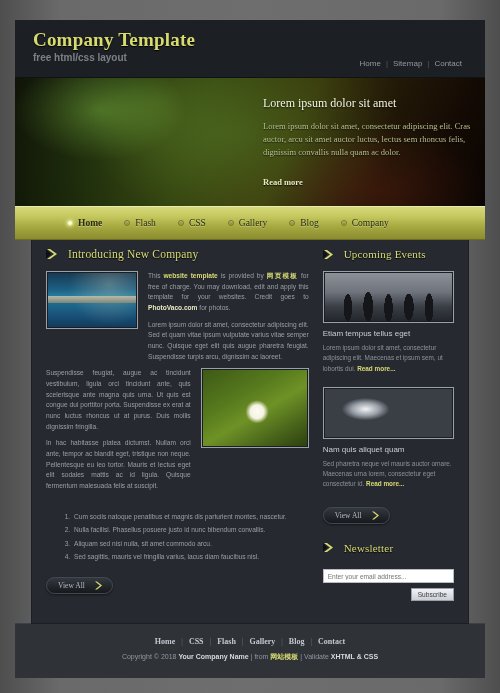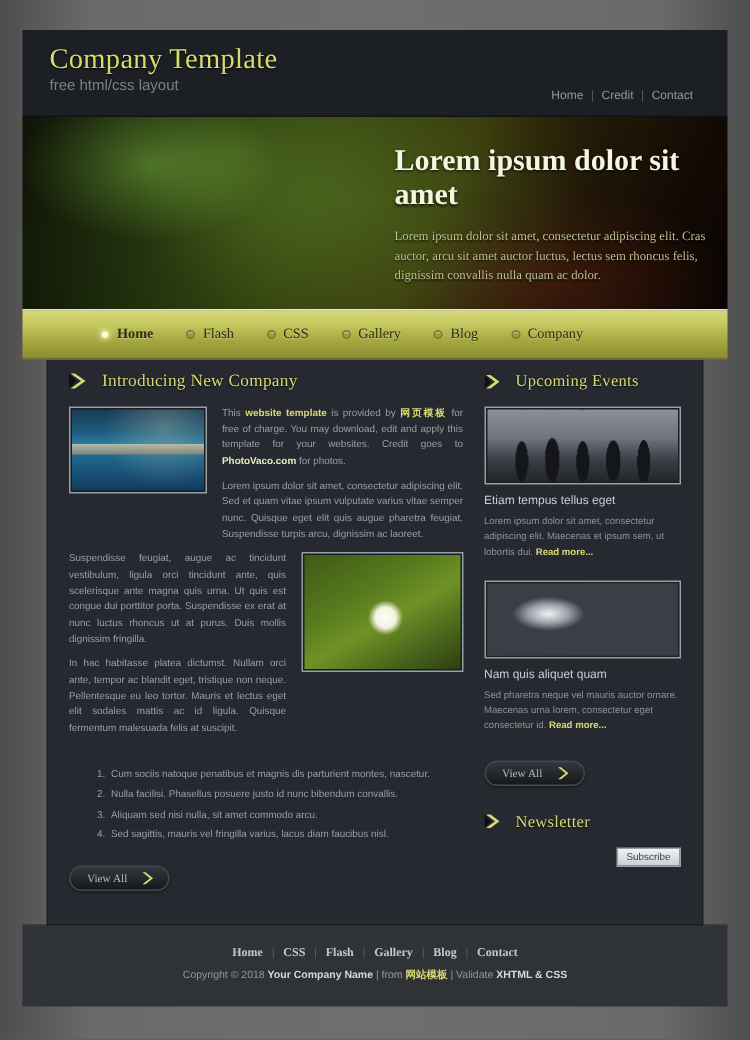--- a/index.html
+++ b/index.html
@@ -14,21 +14,21 @@
     display: flex; justify-content: center;
   }
   .page { width: 470px; position: relative; }
 
   
   .topbar {
     height: 58px; background: #1c1f23; position: relative;
     margin-top: 20px;
     border-bottom: 1px solid #101215;
   }
-  .logo-wrap { position: absolute; left: 18px; top: 9px; }
+  .logo-wrap { position: absolute; left: 18px; top: 9px; font-weight: bold; }
   .logo {
     font-size: 19px; color: #d8db6e; letter-spacing: .2px;
     text-shadow: 0 1px 1px #000;
   }
   .tagline {
     font-size: 10px; color: #7d8087; margin-top: 1px;
     font-family: "Liberation Sans", sans-serif;
   }
   .topnav {
     position: absolute; right: 18px; bottom: 9px;
@@ -48,21 +48,21 @@
       linear-gradient(115deg,#0b1005 0%,#1d3008 22%,#3c4e0c 42%,#5a5a10 58%,#4a3410 74%,#2a1508 88%,#120a04 100%);
   }
   .banner::after {
     content:""; position:absolute; inset:0;
     background: radial-gradient(circle at 30% 20%, rgba(200,230,120,.10), rgba(0,0,0,.55) 70%);
   }
   .banner-inner {
     position: absolute; left: 248px; top: 18px; right: 14px; z-index: 2;
   }
   .banner h2 {
-    font-size: 20px; color: #f4f6e2; font-weight: bold;
+    font-size: 12px; color: #f4f6e2; font-weight: normal;
     text-shadow: 0 1px 2px rgba(0,0,0,.8); margin-bottom: 9px;
   }
   .banner p {
     font-size: 8.5px; line-height: 1.55; color: #b9bf92;
     text-shadow: 0 1px 1px rgba(0,0,0,.7);
   }
   .banner .readmore {
     display: inline-block; margin-top: 17px;
     font-size: 8.5px; color: #e8eac0; font-weight: bold; text-decoration: none;
     text-shadow: 0 1px 1px rgba(0,0,0,.8);
@@ -236,21 +236,21 @@
 <body>
 
 <div class="page">
 
   <div class="topbar">
     <div class="logo-wrap">
       <div class="logo">Company Template</div>
       <div class="tagline">free html/css layout</div>
     </div>
     <div class="topnav">
-      <a href="#">Home</a><span class="sep">|</span><a href="#">Credit</a><span class="sep">|</span><a href="#">Contact</a>
+      <a href="#">Home</a><span class="sep">|</span><a href="#">Sitemap</a><span class="sep">|</span><a href="#">Contact</a>
     </div>
   </div>
 
   <div class="banner">
     <div class="banner-inner">
       <h2>Lorem ipsum dolor sit amet</h2>
       <p>Lorem ipsum dolor sit amet, consectetur adipiscing elit. Cras auctor, arcu sit amet auctor luctus, lectus sem rhoncus felis, dignissim convallis nulla quam ac dolor.</p>
       <a class="readmore" href="#">Read more</a>
     </div>
   </div>
@@ -374,20 +374,21 @@
       <div class="sechead small" style="margin-top:18px">
         <span class="chev">
           <svg width="14" height="11" viewBox="0 0 14 11">
               <path d="M1 1 L7 5.5 L1 10 L4 10 L10 5.5 L4 1 Z" fill="#d7da72"></path>
               <path d="M0 1 L4.5 5.5 L0 10 Z" fill="#0e1013"></path>
             </svg>
         </span>
         <h3>Newsletter</h3>
       </div>
 
+      <input class="news-input" type="text" placeholder="Enter your email address..." style="">
       <button class="btn-subscribe">Subscribe</button>
     </div>
   </div>
 
   <div class="footer">
     <div class="footnav">
       <a href="#">Home</a><span class="sep">|</span><a href="#">CSS</a><span class="sep">|</span><a href="#">Flash</a><span class="sep">|</span><a href="#">Gallery</a><span class="sep">|</span><a href="#">Blog</a><span class="sep">|</span><a href="#">Contact</a>
     </div>
     <div class="copy"><span>Copyright © 2018 </span><b>Your Company Name</b><span> | from </span><span class="cn">网站模板</span><span> | Validate </span><b>XHTML &amp; CSS</b></div>
   </div>

